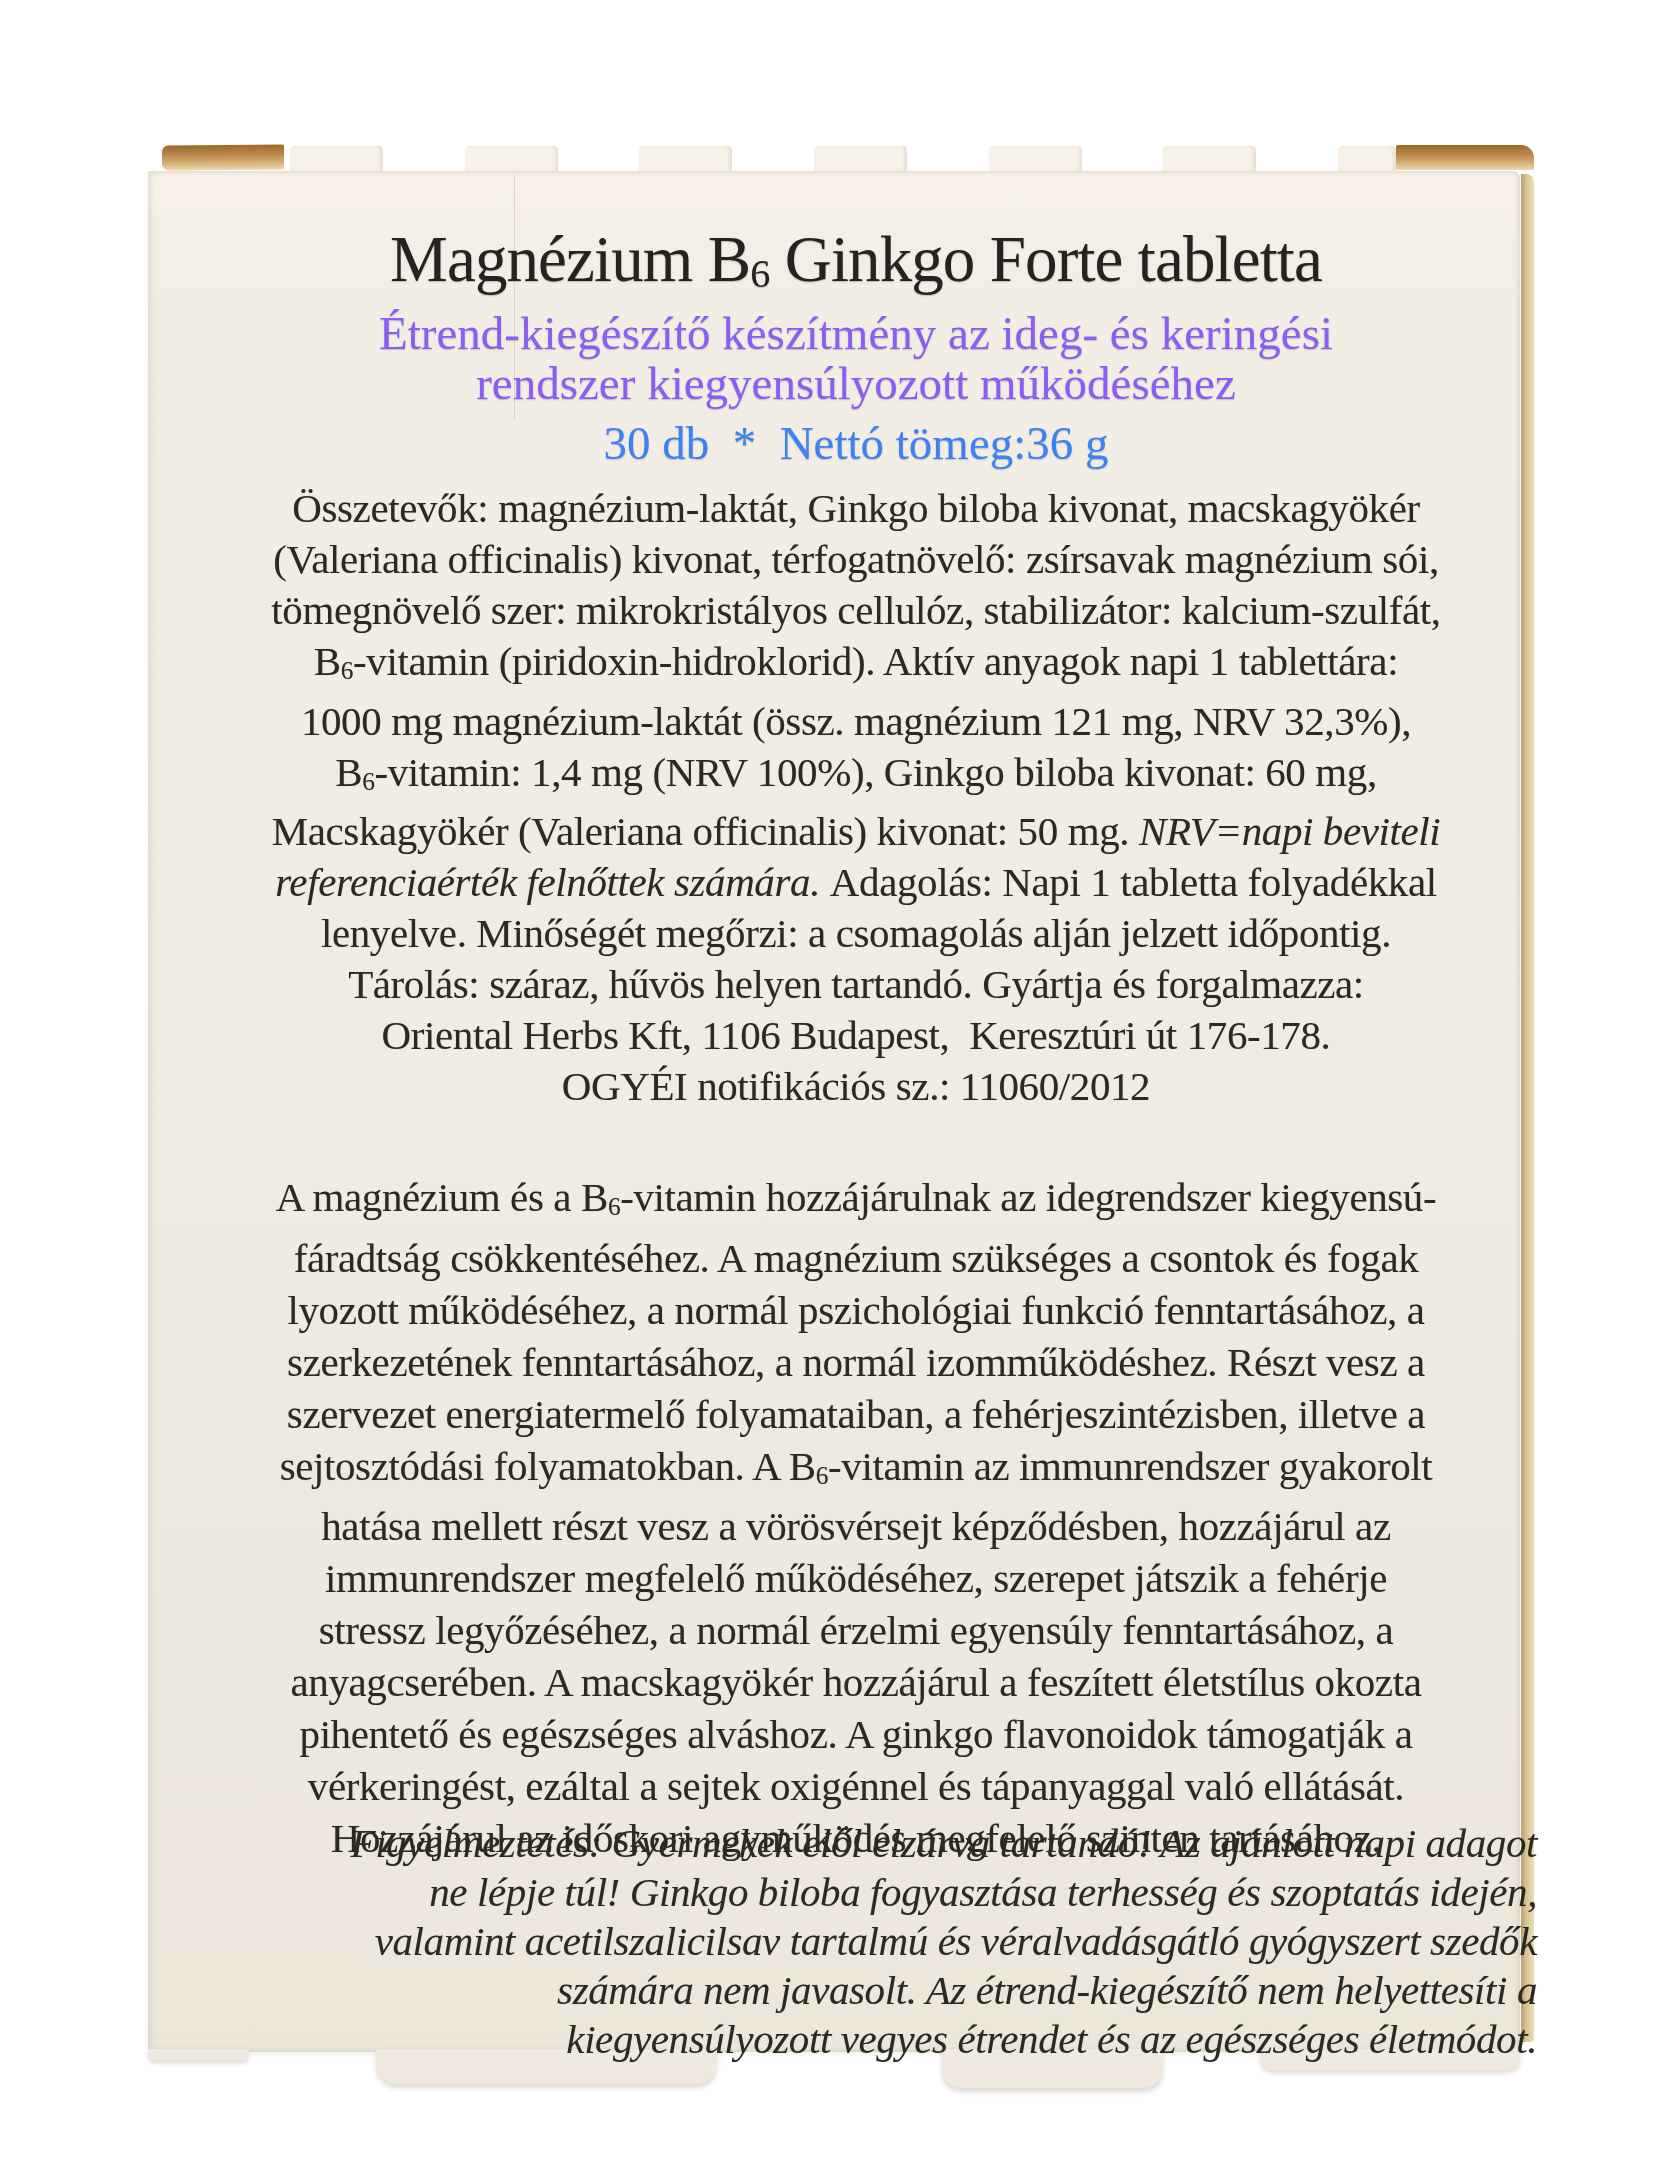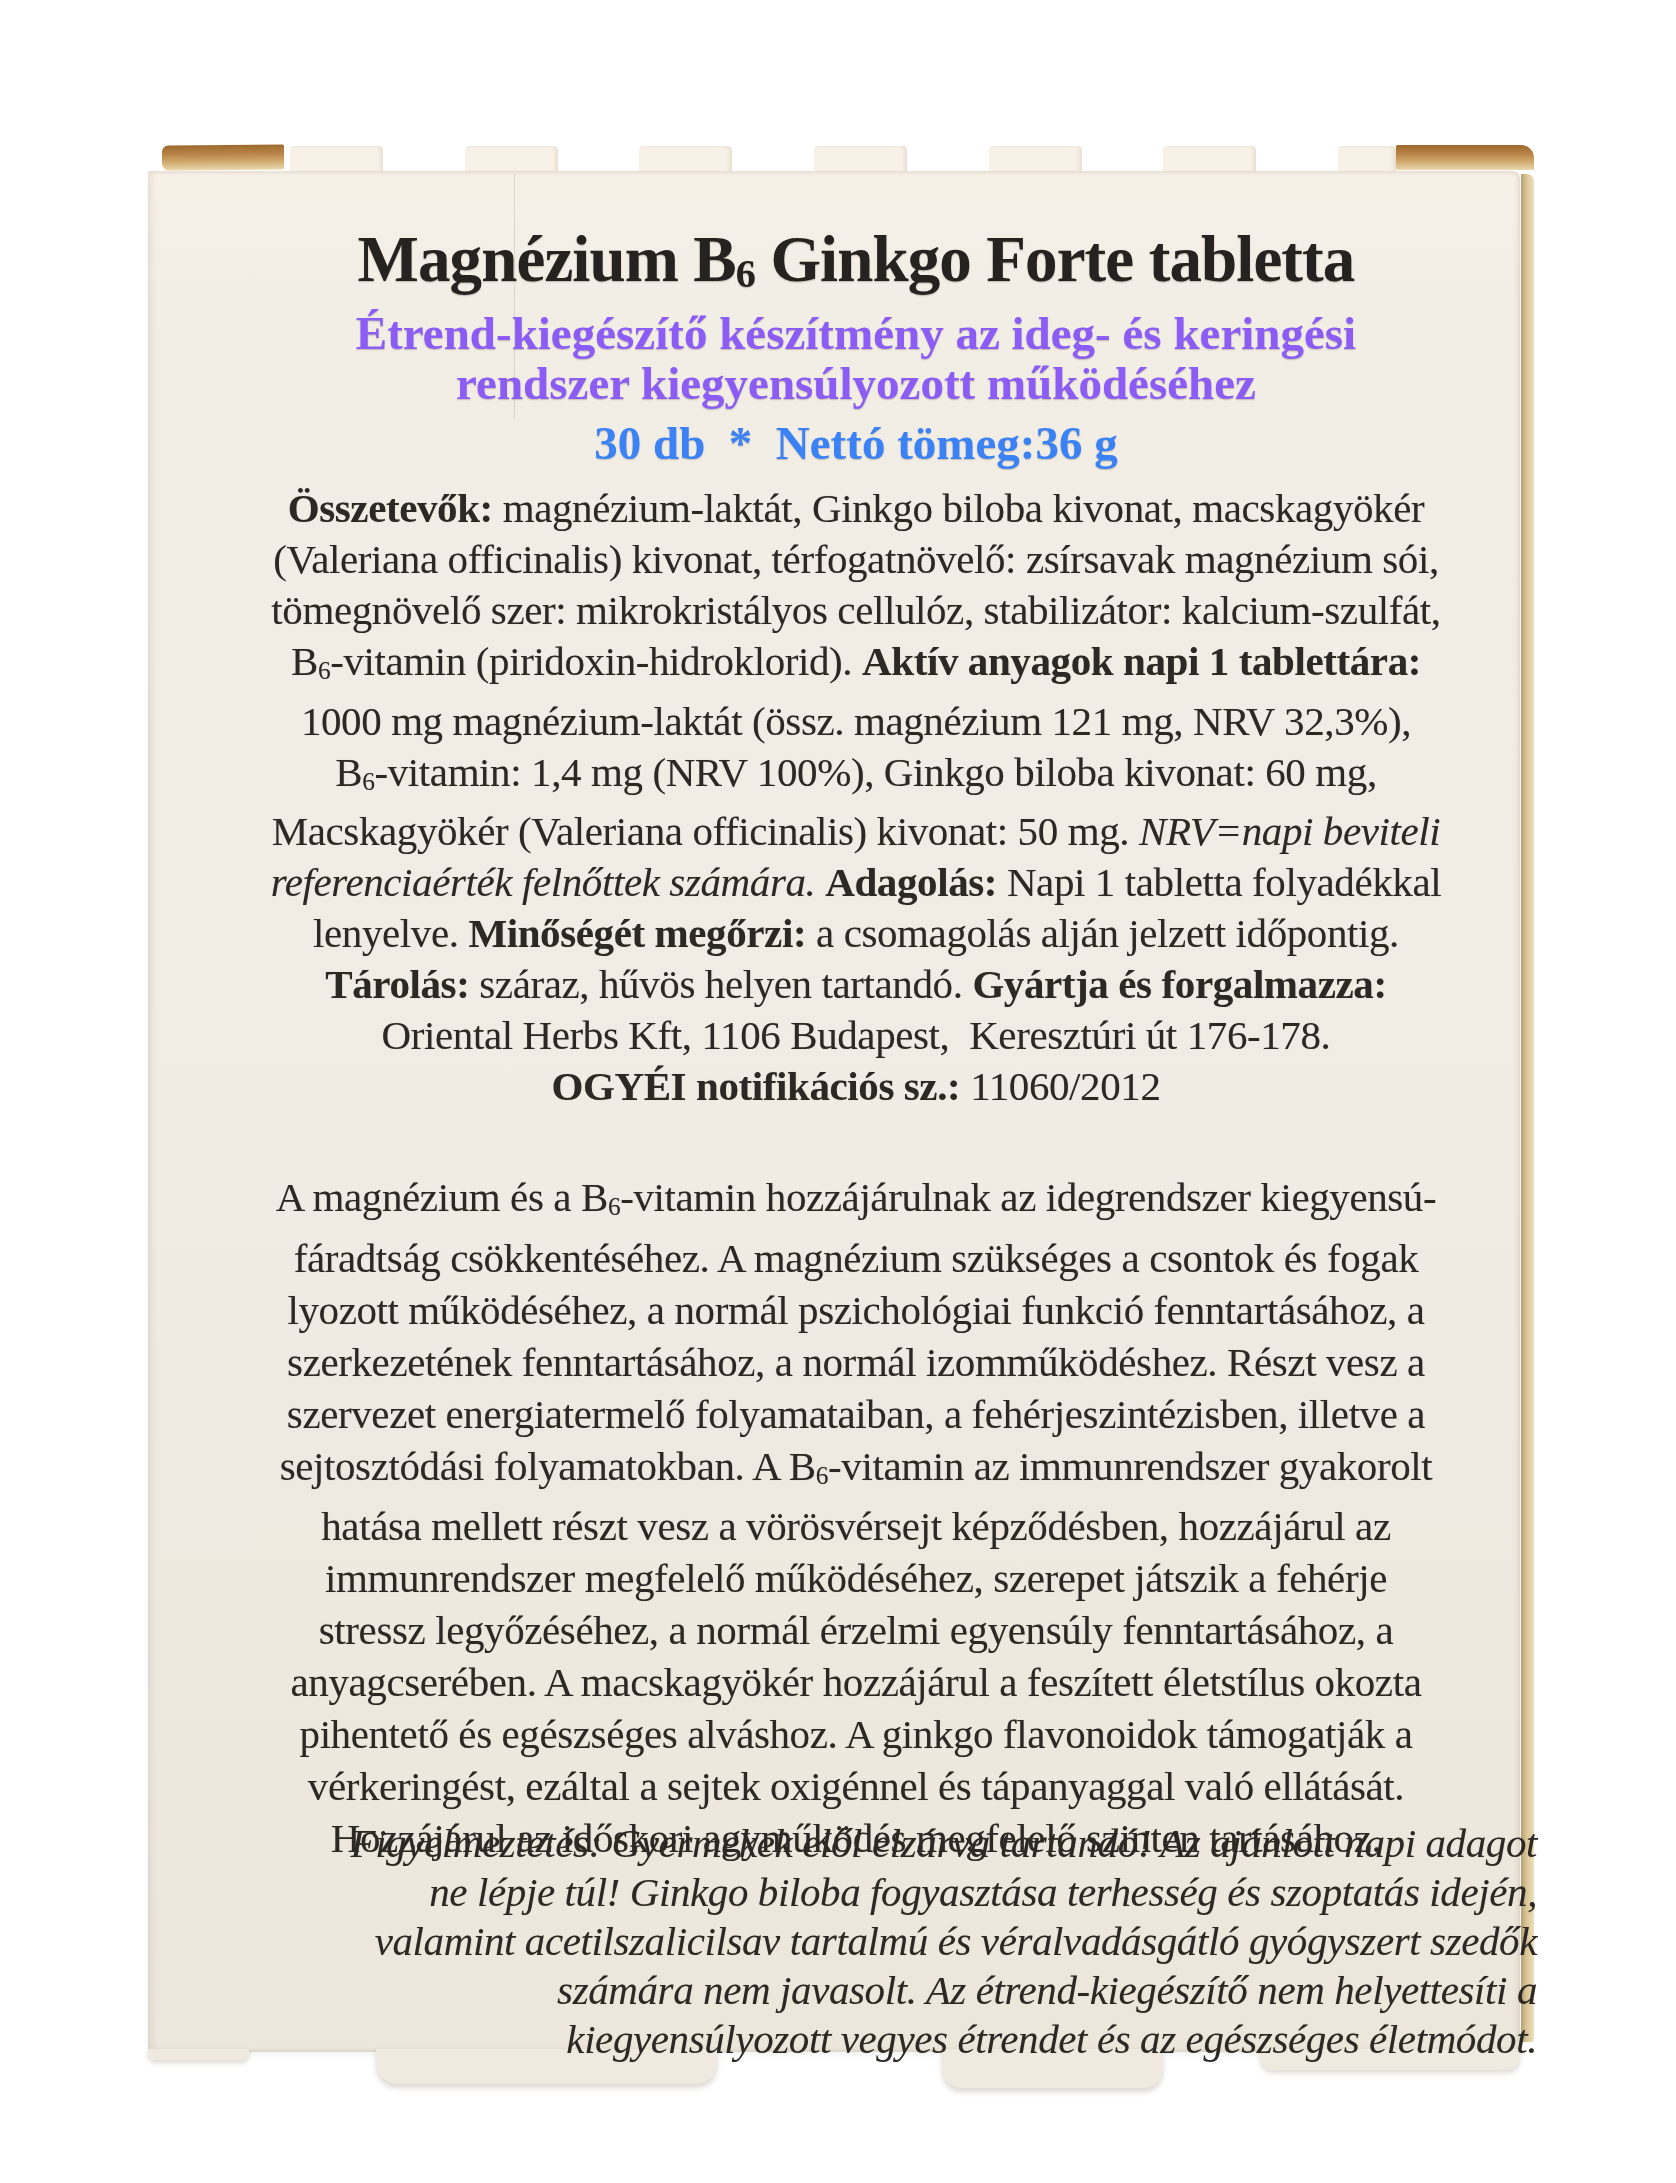--- a/index.html
+++ b/index.html
@@ -44,21 +44,21 @@
     position:absolute;background:#efe9df;
     box-shadow:0 3.1px 5.2px rgba(160,150,135,0.35);
   }
   .bt-a{left:376px;top:2049px;width:341px;height:35px;border-radius:0 0 21px 21px;}
   .bt-b{left:942px;top:2049px;width:221px;height:39px;border-radius:0 0 19px 19px;}
   .bt-c{left:1260px;top:2049px;width:260px;height:21px;border-radius:0 0 13px 13px;}
   .bt-d{left:148px;top:2049px;width:101px;height:11.4px;border-radius:0 0 7px 7px;}
   
   .sec{position:absolute;left:175px;width:1362px;text-align:center;}
   .line{white-space:pre;}
-  .b{font-weight:bold;}
+  .b{font-weight:normal;}
   .i{font-style:italic;}
   .sub{font-size:0.62em;vertical-align:-0.14em;}
   #sec-title{top:218px;font-size:65px;font-weight:bold;line-height:83px;
              letter-spacing:-0.9px;color:#262220;text-shadow:0 0.9px 1.3px rgba(70,60,50,0.30);}
   #sec-subtitle{top:308px;font-size:47px;font-weight:bold;line-height:50px;
                 color:#8b5cf6;text-shadow:0 0.9px 1.3px rgba(70,60,50,0.28);}
   #sec-pack{top:415px;font-size:47px;font-weight:bold;line-height:57px;
             color:#3b82f6;text-shadow:0 0.9px 1.3px rgba(70,60,50,0.28);}
   #sec-info{top:483px;font-size:41px;line-height:51px;letter-spacing:-0.4px;
             text-shadow:0 0.4px 0.9px rgba(70,60,50,0.30);}

